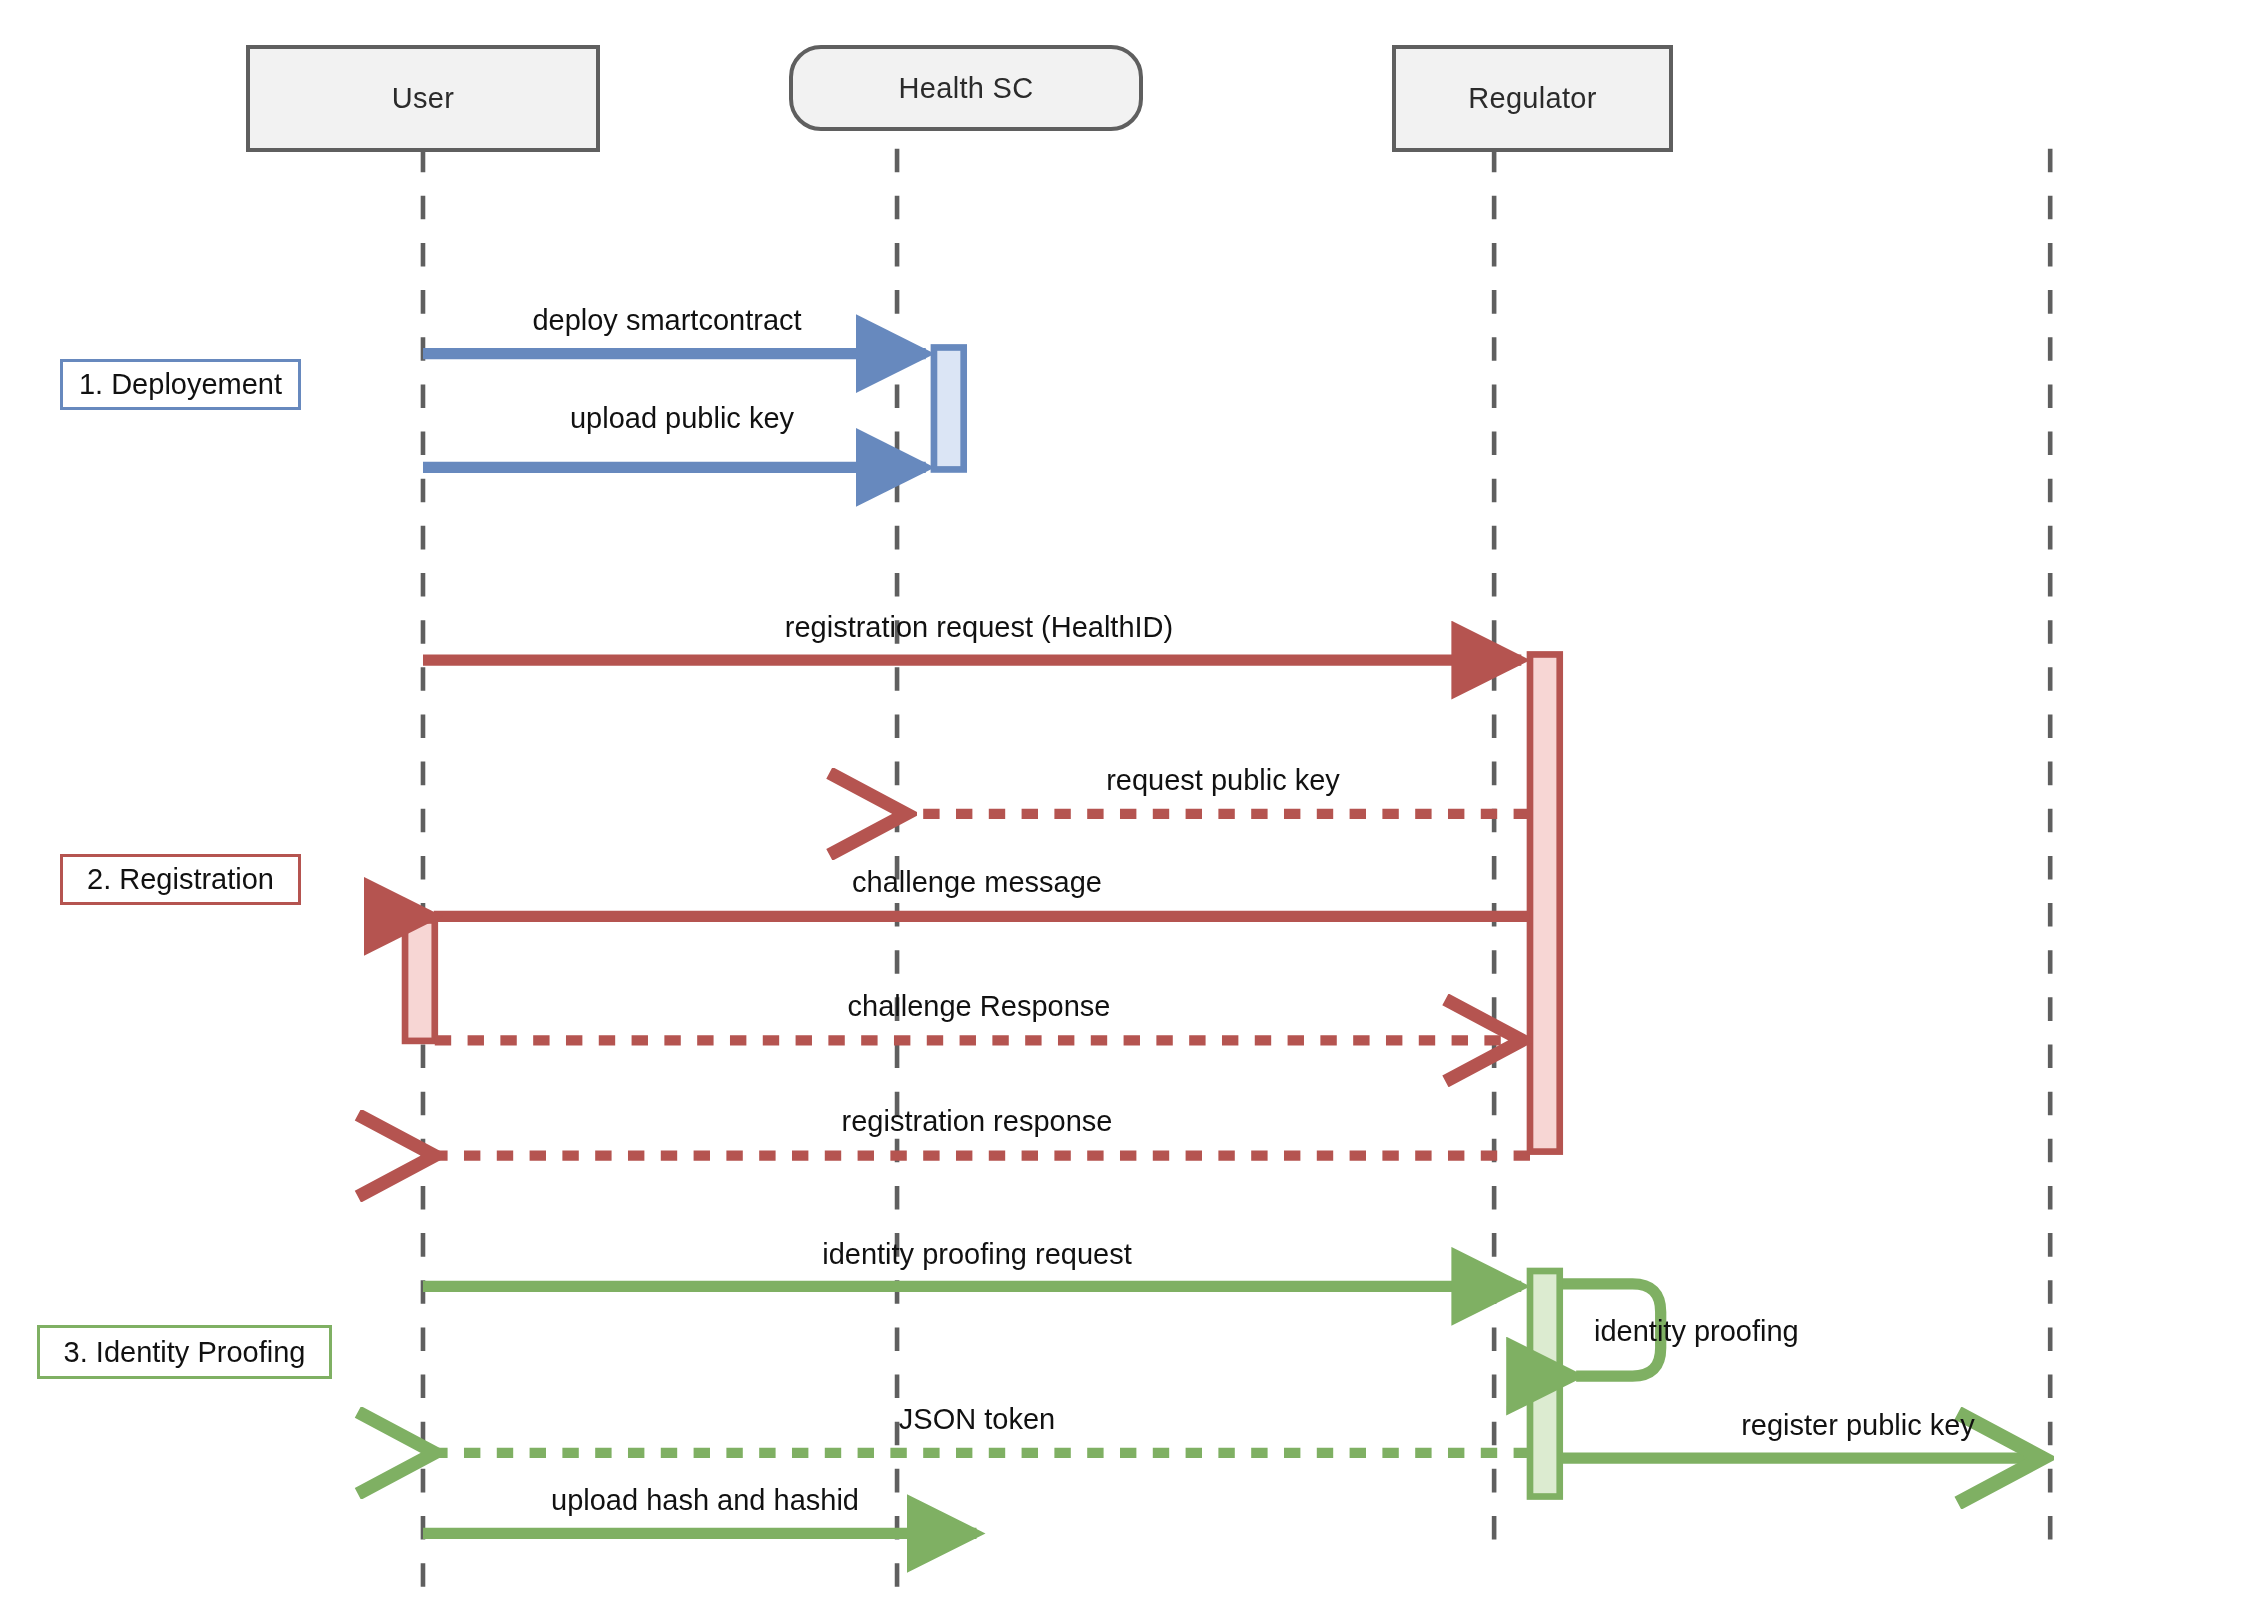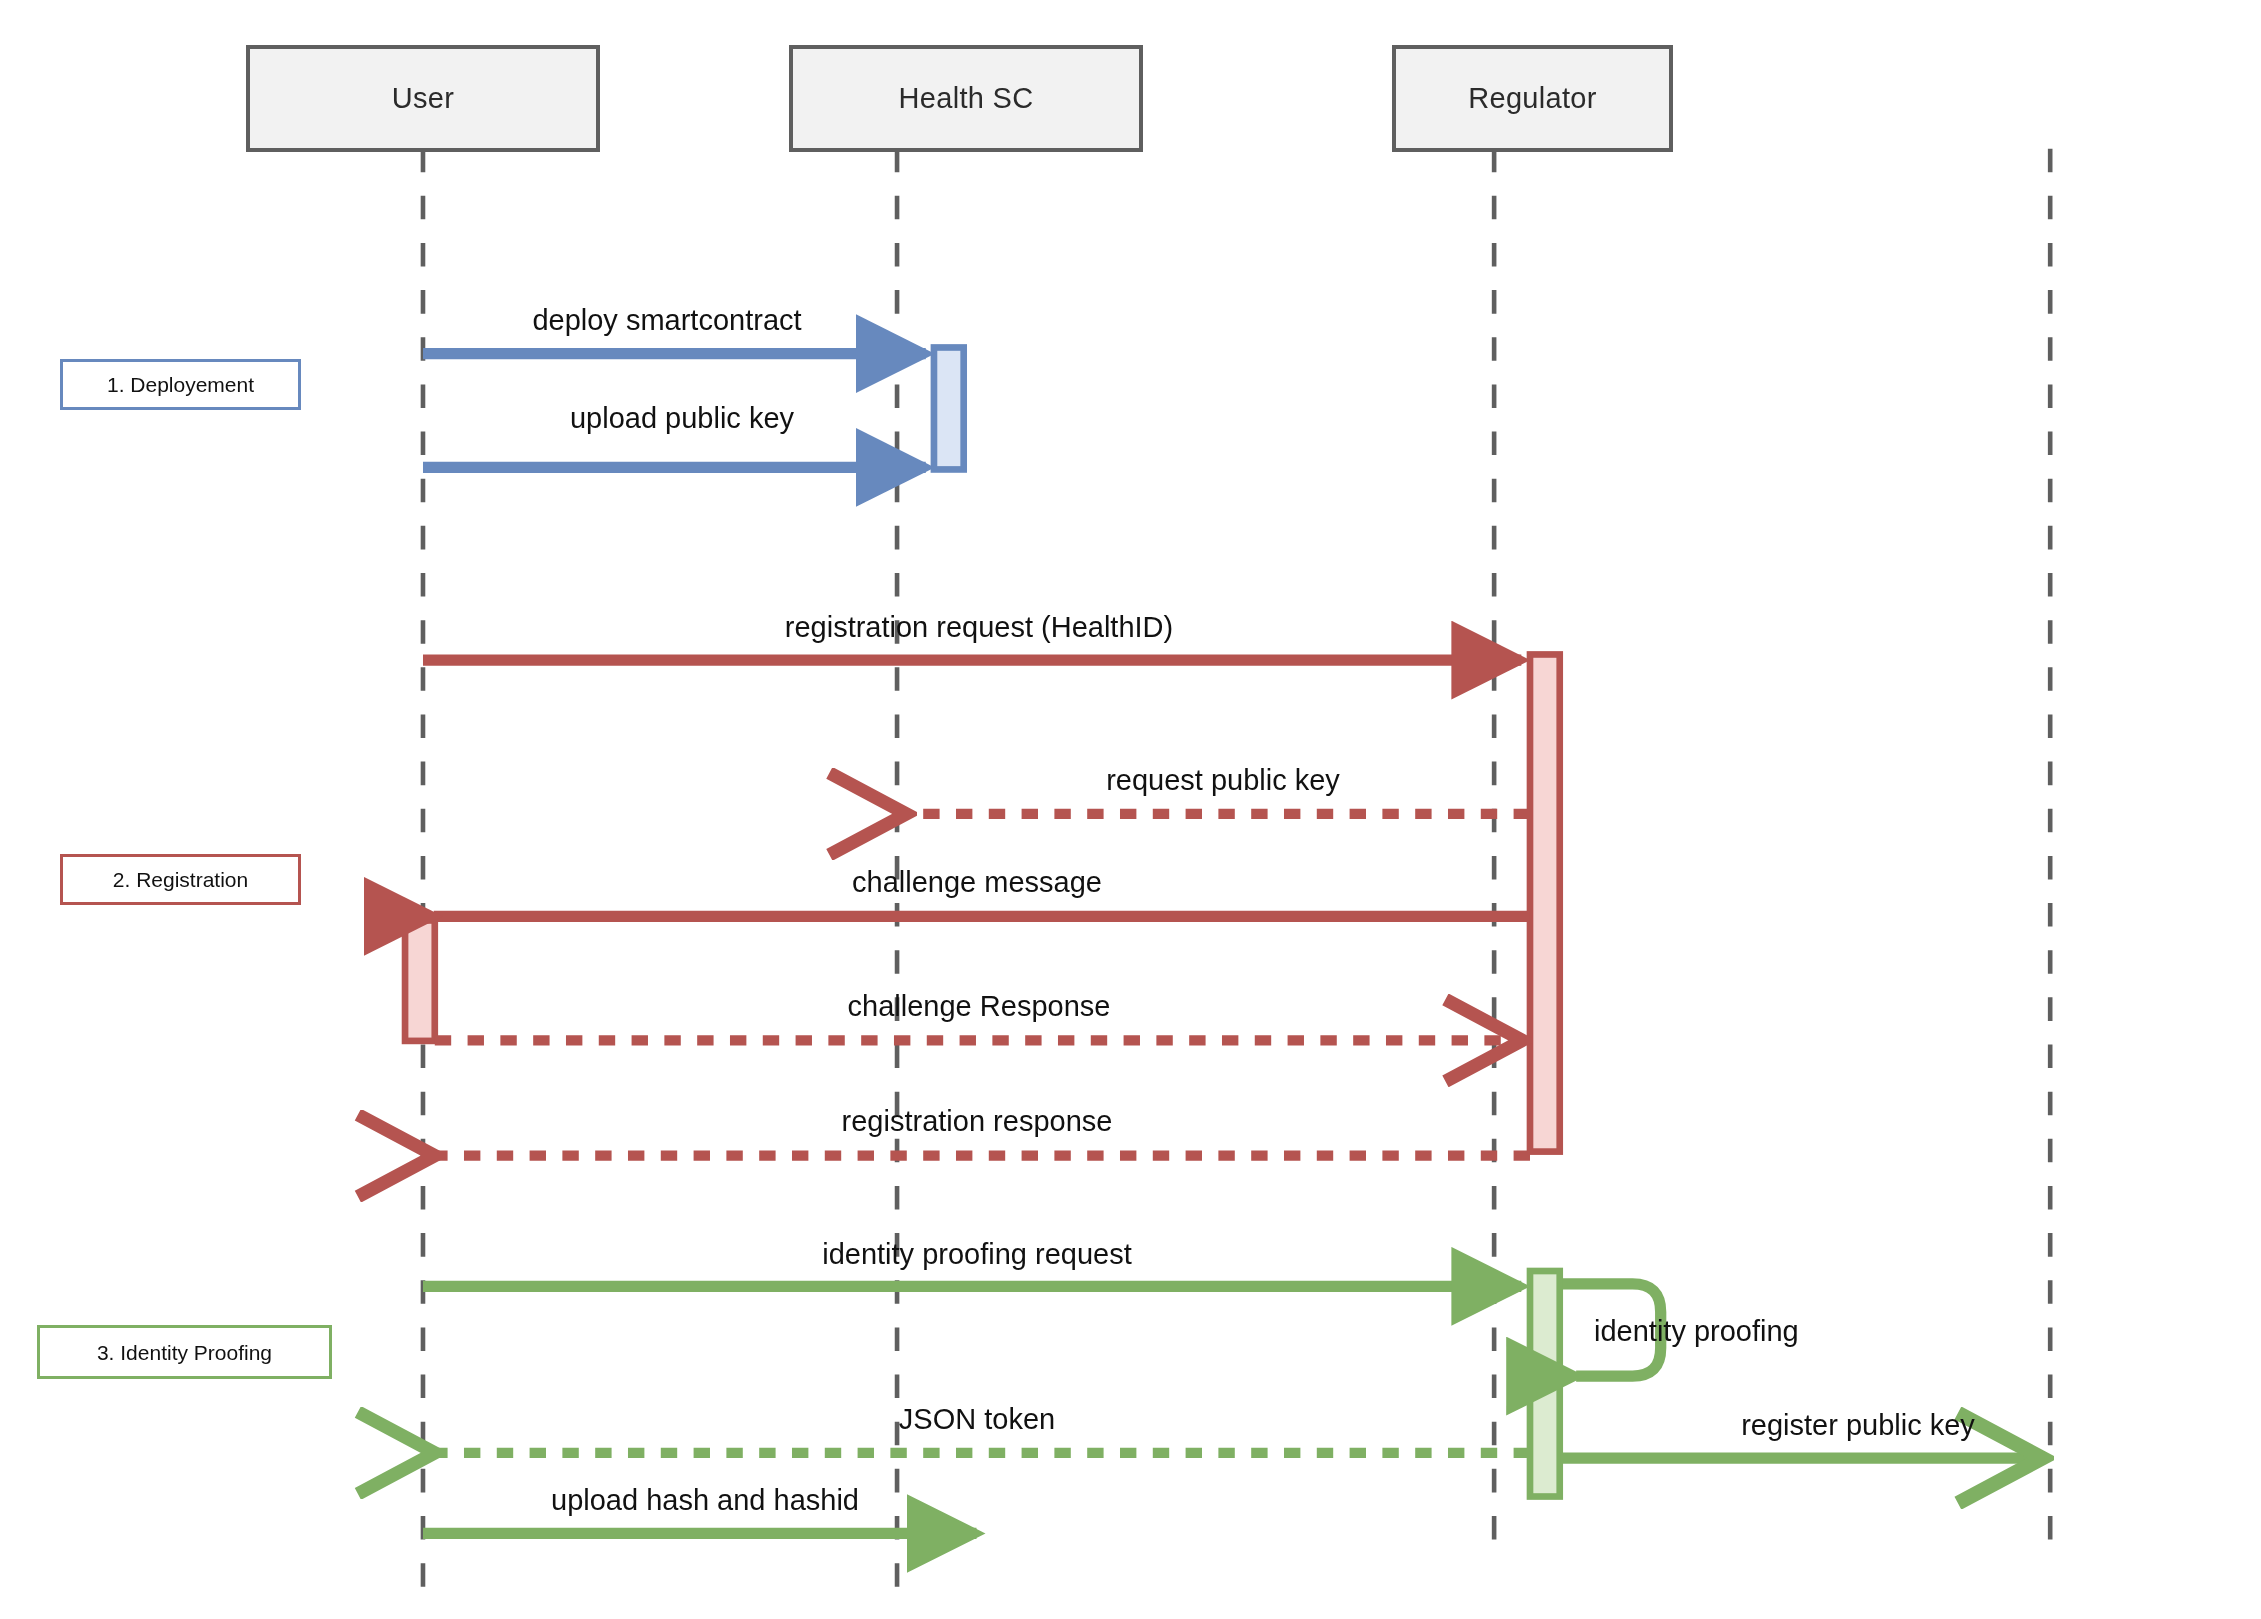--- a/index.html
+++ b/index.html
@@ -12,21 +12,21 @@
     box-sizing:border-box;display:flex;align-items:center;justify-content:center;
   }
   .lifeline-box span{
     font-size:29px;color:#2b2b2b;font-family:"Liberation Sans", sans-serif;
     letter-spacing:0.3px;line-height:1;
   }
   .phase-box{
     position:absolute;background:#ffffff;border:3.6px solid #6789be;
     box-sizing:border-box;display:flex;align-items:center;justify-content:center;
   }
-  .phase-box span{font-size:21px;color:#111;line-height:1;white-space:nowrap;}
+  .phase-box span{font-size:29px;color:#111;line-height:1;white-space:nowrap;}
   .phase-box.red{border-color:#b55450;margin-top:20px;}
   .phase-box.green{border-color:#7fb063;}
   .msg-label{
     position:absolute;font-size:29px;color:#111;line-height:1;
     white-space:nowrap;text-align:center;
     font-family:"Liberation Sans", sans-serif;
   }
   .msg-label.center{transform:translateX(-50%);}
   .msg-label.left{transform:none;}
 </style>
@@ -101,21 +101,21 @@
       <path d="M3048,2505 L3185,2505 Q3240,2505 3240,2560 L3240,2630 Q3240,2685 3185,2685 L3075,2685" fill="none" stroke="#7fb063" stroke-width="22" marker-end="url(#ah-green-solid-l)"></path>
       <line x1="2985" y1="2835" x2="848" y2="2835" stroke="#7fb063" stroke-width="20" stroke-dasharray="32 32" marker-end="url(#ah-green-open-l)"></line>
       <line x1="3045" y1="2845" x2="3985" y2="2845" stroke="#7fb063" stroke-width="22" marker-end="url(#ah-green-open)"></line>
       <line x1="825" y1="2992" x2="1905" y2="2992" stroke="#7fb063" stroke-width="22" marker-end="url(#ah-green)"></line>
     </g>
   </svg>
 
   <div class="lifeline-box" style="left:246px;top:45px;width:354px;height:107px;">
     <span>User</span>
   </div>
-  <div class="lifeline-box" style="left:789px;top:45px;width:354px;height:107px;">
+  <div class="lifeline-box" style="left:789px;top:45px;width:354px;height:86px;border-radius:32px;">
     <span>Health SC</span>
   </div>
   <div class="lifeline-box" style="left:1392px;top:45px;width:281px;height:107px;">
     <span>Regulator</span>
   </div>
 
   <div class="phase-box" style="left:60px;top:359px;width:241px;height:51px;">
     <span>1. Deployement</span>
   </div>
   <div class="phase-box red" style="left:60px;top:834px;width:241px;height:51px;">

